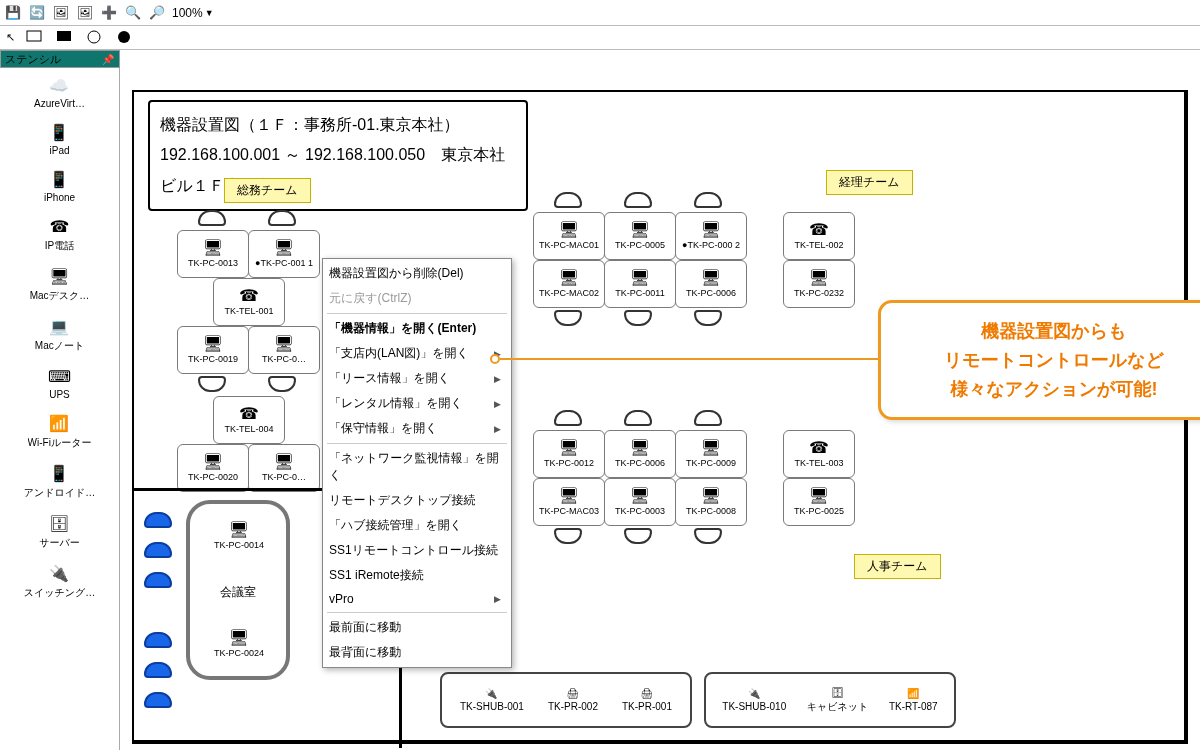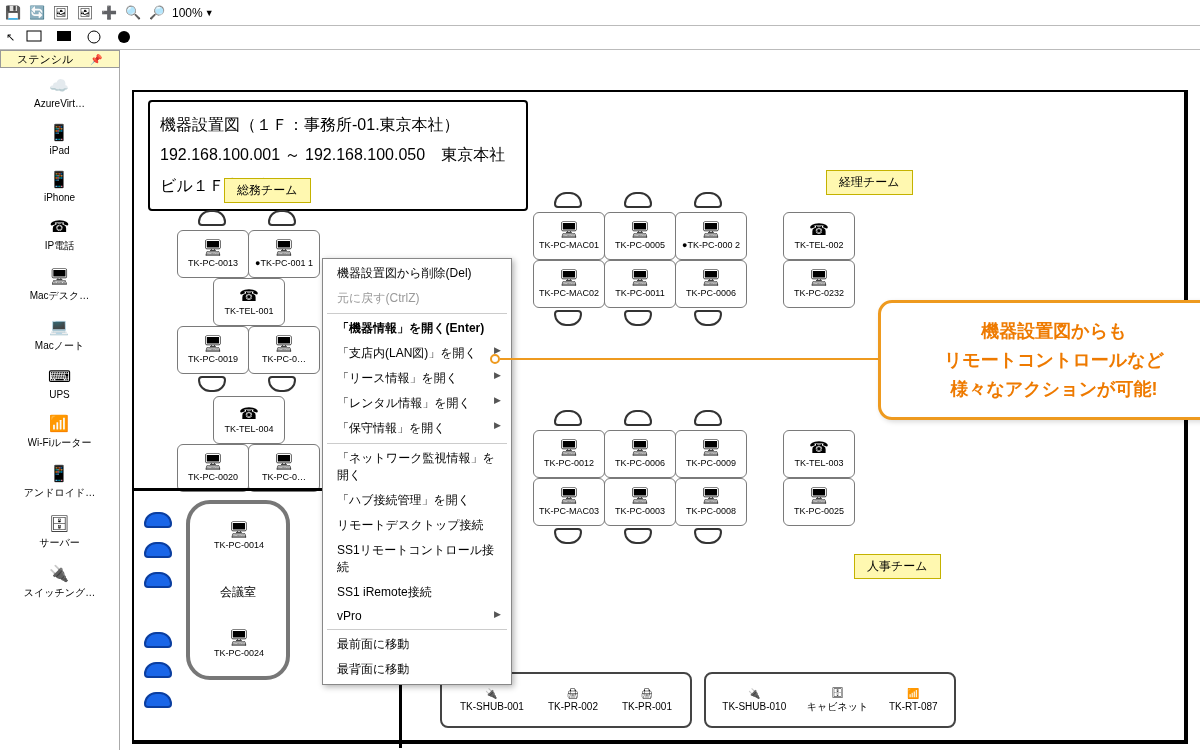--- a/index.html
+++ b/index.html
@@ -3,21 +3,21 @@
 <meta charset="utf-8">
 <style>
   * { box-sizing: border-box; }
   body { margin:0; font-family: "Meiryo","MS PGothic",sans-serif; font-size:11px; background:#f0f0f0; width:1200px; height:750px; position:relative; overflow:hidden; }
   .toolbar { height:26px; background:#fff; border-bottom:1px solid #bbb; display:flex; align-items:center; padding:0 4px; gap:6px; }
   .toolbar .tb-item { width:18px; height:18px; display:inline-flex; align-items:center; justify-content:center; cursor:pointer; font-size:13px; }
   .toolbar2 { height:24px; background:#fff; border-bottom:1px solid #bbb; display:flex; align-items:center; padding:0 6px; gap:10px;}
   .zoom-combo{ display:flex; align-items:center; gap:2px; font-size:12px;}
   .zoom-combo .arrow{font-size:9px;}
   .main { position:absolute; top:50px; left:0; right:0; bottom:0; }
-  .stencil-head { position:absolute; left:0; top:0; width:120px; height:18px; background:#fef9c3; border:1px solid #999; font-size:11px; padding:0 16px; display:flex; align-items:center; justify-content:space-between;}
+  .stencil-head { position:absolute; left:0; top:0; width:120px; height:18px; background:#0f766e; border:1px solid #999; font-size:11px; padding:0 4px; display:flex; align-items:center; justify-content:space-between;}
   .stencil-head .pin{font-size:10px;}
   .stencil { position:absolute; left:0; top:18px; width:120px; bottom:0; background:#fff; border-right:1px solid #aaa; overflow:hidden; }
   .stencil-item { display:flex; flex-direction:column; align-items:center; padding:6px 2px; font-size:10px; cursor:pointer; }
   .stencil-item .si-icon { width:28px; height:22px; display:flex; align-items:center; justify-content:center; margin-bottom:2px; font-size:16px;}
   .stencil-item .si-label{ max-width:100%; overflow:hidden; text-overflow:ellipsis; white-space:nowrap;}
   .canvas-wrap { position:absolute; left:120px; top:0; right:0; bottom:0; background:#fff; }
   .canvas-title { position:absolute; left:12px; right:12px; top:6px; height:28px; border-bottom:1px solid #ccc; font-size:16px; text-align:center; padding-top:2px; }
   .canvas { position:absolute; left:12px; top:40px; right:12px; bottom:6px; border:4px solid #000; border-left:2px solid #000; border-top:2px solid #000; background:#fff; }
   .infobox { position:absolute; left:14px; top:8px; width:380px; border:2px solid #000; padding:8px 10px; font-size:16px; line-height:1.9; border-radius:4px;}
   .team-label { position:absolute; background:#fff8b0; border:1px solid #c4b200; padding:3px 12px; font-size:12px;}
@@ -27,21 +27,21 @@
   .chair-row { position:absolute; display:flex; gap:42px; }
   .chair { width:28px; height:16px; border:2px solid #333; border-radius:12px 12px 4px 4px; background:#fff;}
   .chair.down { border-radius:4px 4px 12px 12px; }
   .chair.blue { background:#1a66e8; border-color:#0b3ea0;}
   .meeting { position:absolute; border:4px solid #777; border-radius:24px; background:#fff; }
   .divider-h { position:absolute; background:#000; height:3px;}
   .divider-v { position:absolute; background:#000; width:3px;}
   .btm-box { position:absolute; border:2px solid #444; border-radius:8px; background:#fff; display:flex; align-items:center; justify-content:space-around; font-size:10px; padding:4px 6px;}
   .btm-item{ display:flex; flex-direction:column; align-items:center; gap:2px;}
   .ctx-menu { position:absolute; width:190px; background:#fff; border:1px solid #888; box-shadow:2px 2px 6px rgba(0,0,0,.3); font-size:12px; padding:2px 0; }
-  .ctx-item { padding:4px 10px 4px 14px; display:flex; justify-content:space-between; cursor:pointer;}
+  .ctx-item { padding:4px 10px 4px 6px; display:flex; justify-content:space-between; align-items:center; cursor:pointer;}
   .ctx-item.disabled{ color:#9a9a9a; cursor:default;}
   .ctx-sep{ height:1px; background:#ccc; margin:2px 4px;}
   .ctx-arrow{ font-size:9px; color:#555;}
   .callout { position:absolute; background:#fff; border:3px solid #ee9a1f; border-radius:14px; padding:14px 20px; font-size:18px; color:#ee7a00; font-weight:bold; line-height:1.6; text-align:center; box-shadow:2px 2px 5px rgba(0,0,0,.15);}
   .callout-line{ position:absolute; height:2px; background:#ee9a1f; }
   .callout-dot{ position:absolute; width:10px; height:10px; border:2px solid #ee9a1f; border-radius:50%; background:#fff;}
   svg.mini{ width:20px; height:16px;}
 </style>
 </head>
 <body>
@@ -367,24 +367,24 @@
           </div>
           <div class="ctx-item">
             <span>「保守情報」を開く</span>
             <span class="ctx-arrow">▶</span>
           </div>
           <div class="ctx-sep"></div>
           <div class="ctx-item">
             <span>「ネットワーク監視情報」を開く</span>
           </div>
           <div class="ctx-item">
+            <span>リモートデスクトップ接続</span>
+          </div>
+          <div class="ctx-item">
             <span>「ハブ接続管理」を開く</span>
-          </div>
-          <div class="ctx-item">
-            <span>リモートデスクトップ接続</span>
           </div>
           <div class="ctx-item">
             <span>SS1リモートコントロール接続</span>
           </div>
           <div class="ctx-item">
             <span>SS1  iRemote接続</span>
           </div>
           <div class="ctx-item">
             <span>vPro</span>
             <span class="ctx-arrow">▶</span>

